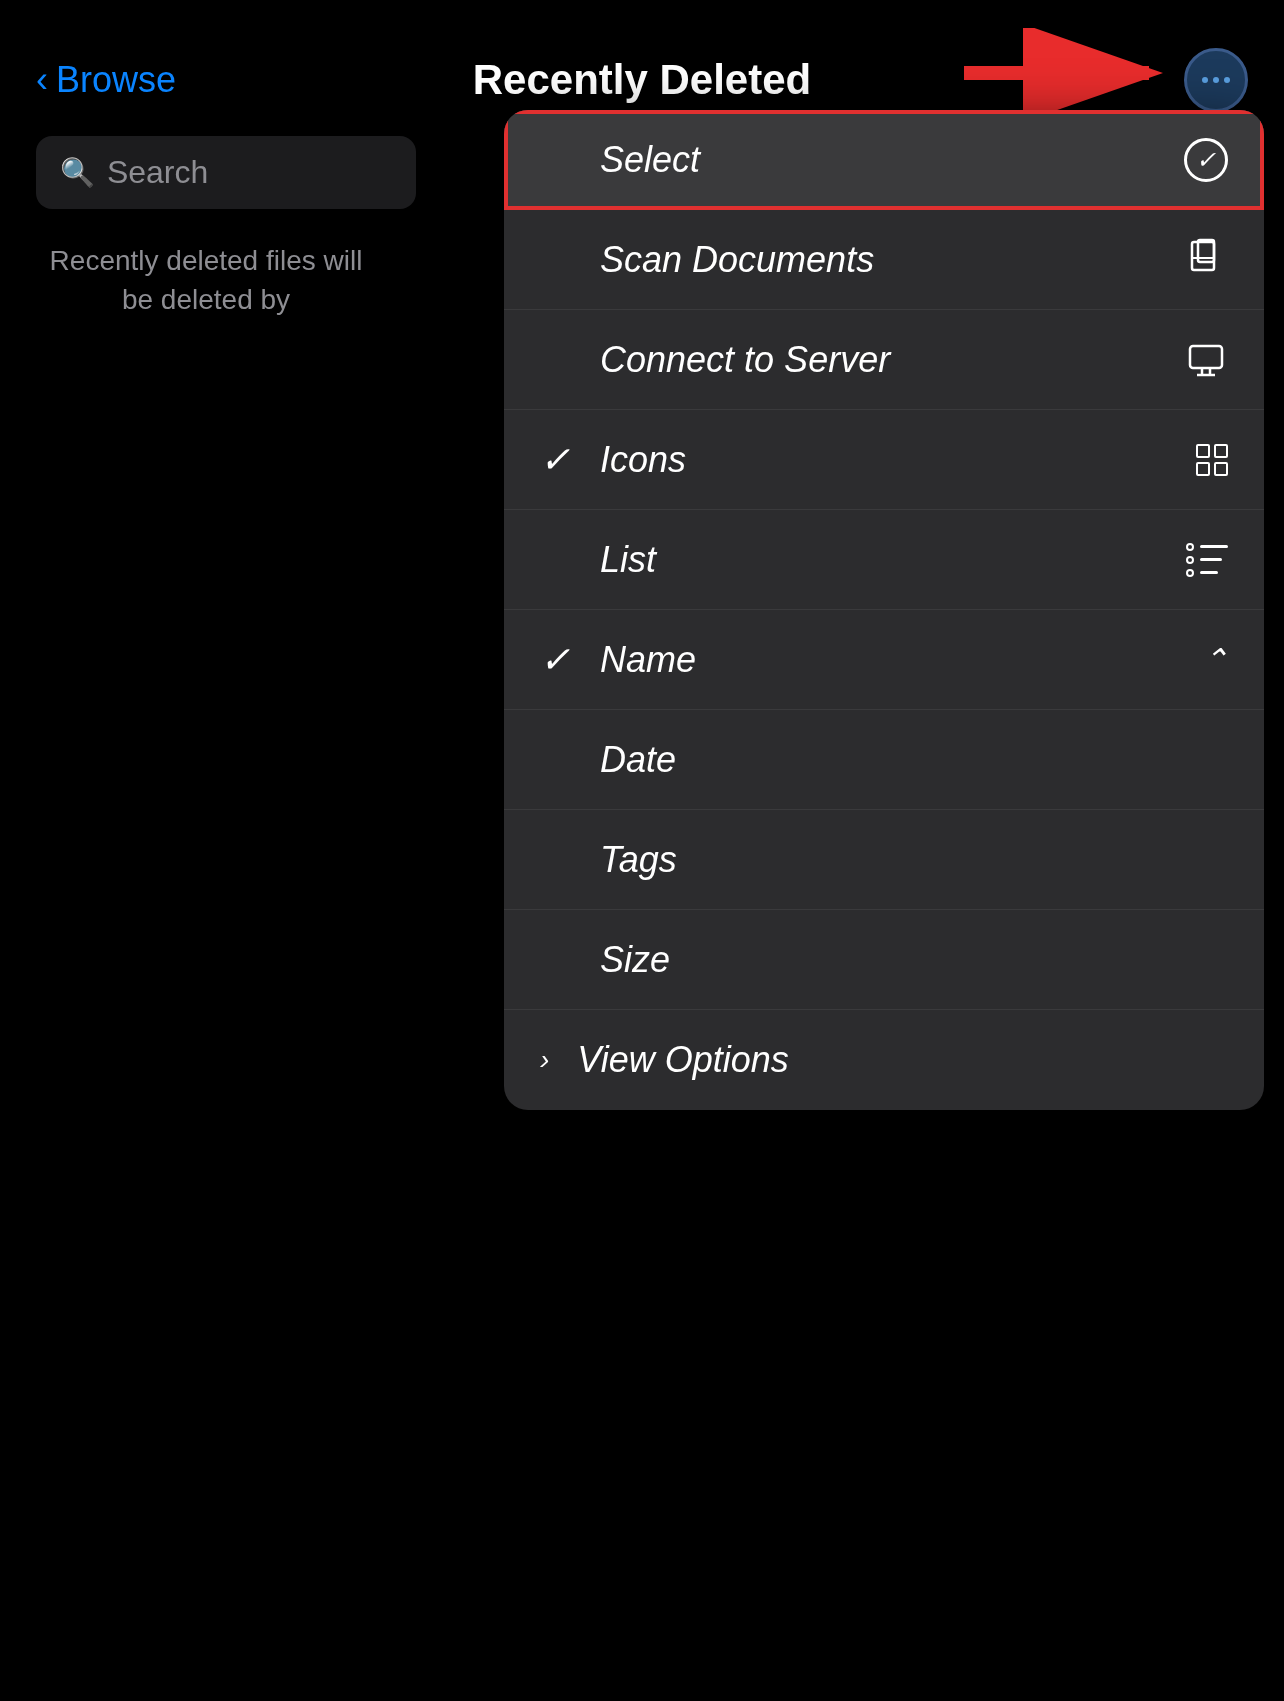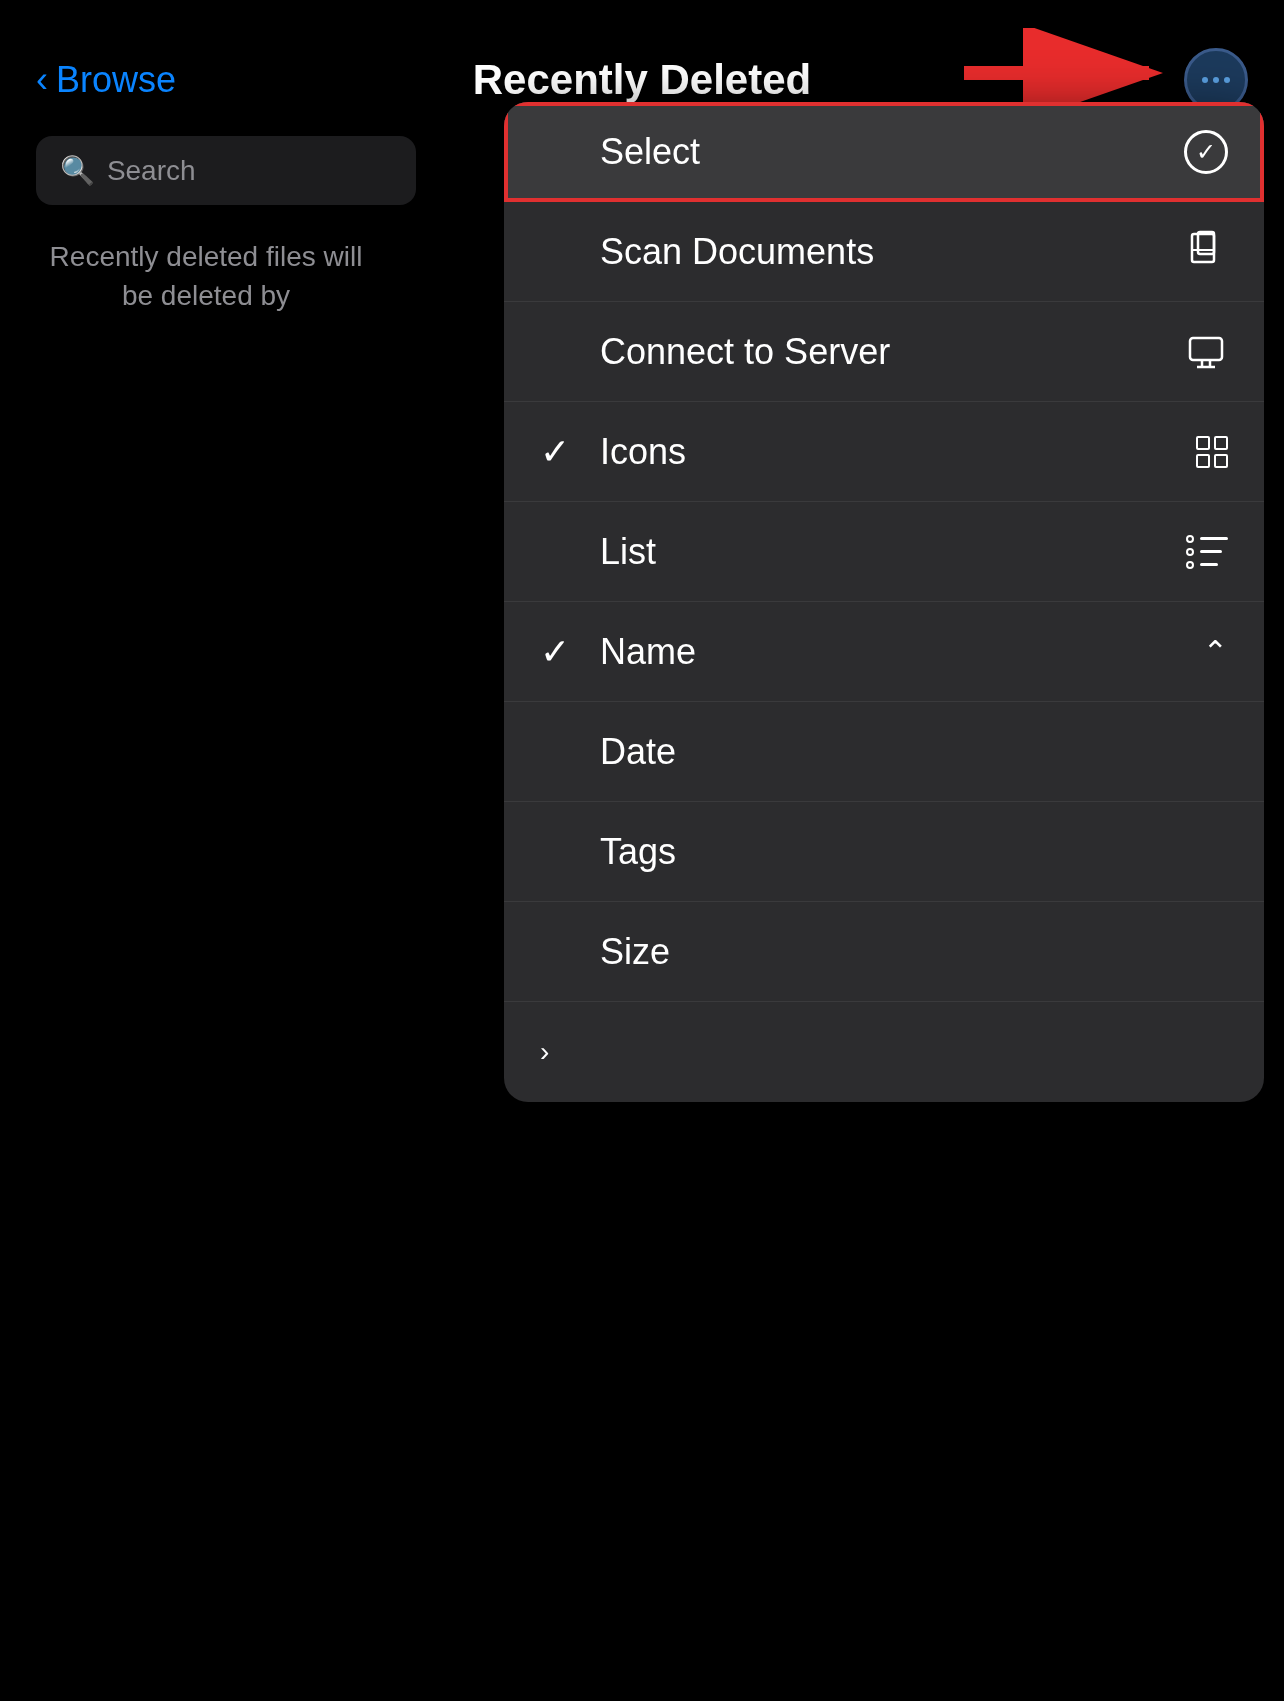--- a/index.html
+++ b/index.html
@@ -100,21 +100,21 @@
       width: 380px;
     }
 
     .search-icon-wrap {
       color: #8e8e93;
       font-size: 28px;
     }
 
     .search-text {
       color: #8e8e93;
-      font-size: 28px;
+      font-size: 32px;
     }
 
     
     .content {
       padding: 0 36px;
       position: relative;
     }
 
     .recently-deleted-text {
       color: #8e8e93;
@@ -186,27 +186,28 @@
       position: absolute;
       top: 0;
       left: 0;
       right: 0;
       bottom: 0;
       z-index: 100;
     }
 
     .dropdown-menu {
       position: absolute;
-      top: 102px;
+      top: 110px;
       right: 20px;
       width: 760px;
       background: #2c2c2e;
       border-radius: 24px;
       overflow: hidden;
       box-shadow: 0 20px 60px rgba(0,0,0,0.8);
+      font-style: italic;
     }
 
     .menu-item {
       display: flex;
       align-items: center;
       justify-content: space-between;
       padding: 0 36px;
       height: 100px;
       border-bottom: 1px solid #3a3a3c;
       cursor: pointer;
@@ -490,17 +491,18 @@
     <div class="menu-item">
       <div class="menu-item-left">
         <span class="menu-check"></span>
         <span class="menu-label">Size</span>
       </div>
     </div>
 
     <div class="menu-item" style="border-bottom:none;">
       <div class="menu-item-left">
         <span class="view-options-chevron">›</span>
+        <span class="menu-label">View Options</span>
       </div>
     </div>
 
   </div>
 </div>
 
 </body></html>

